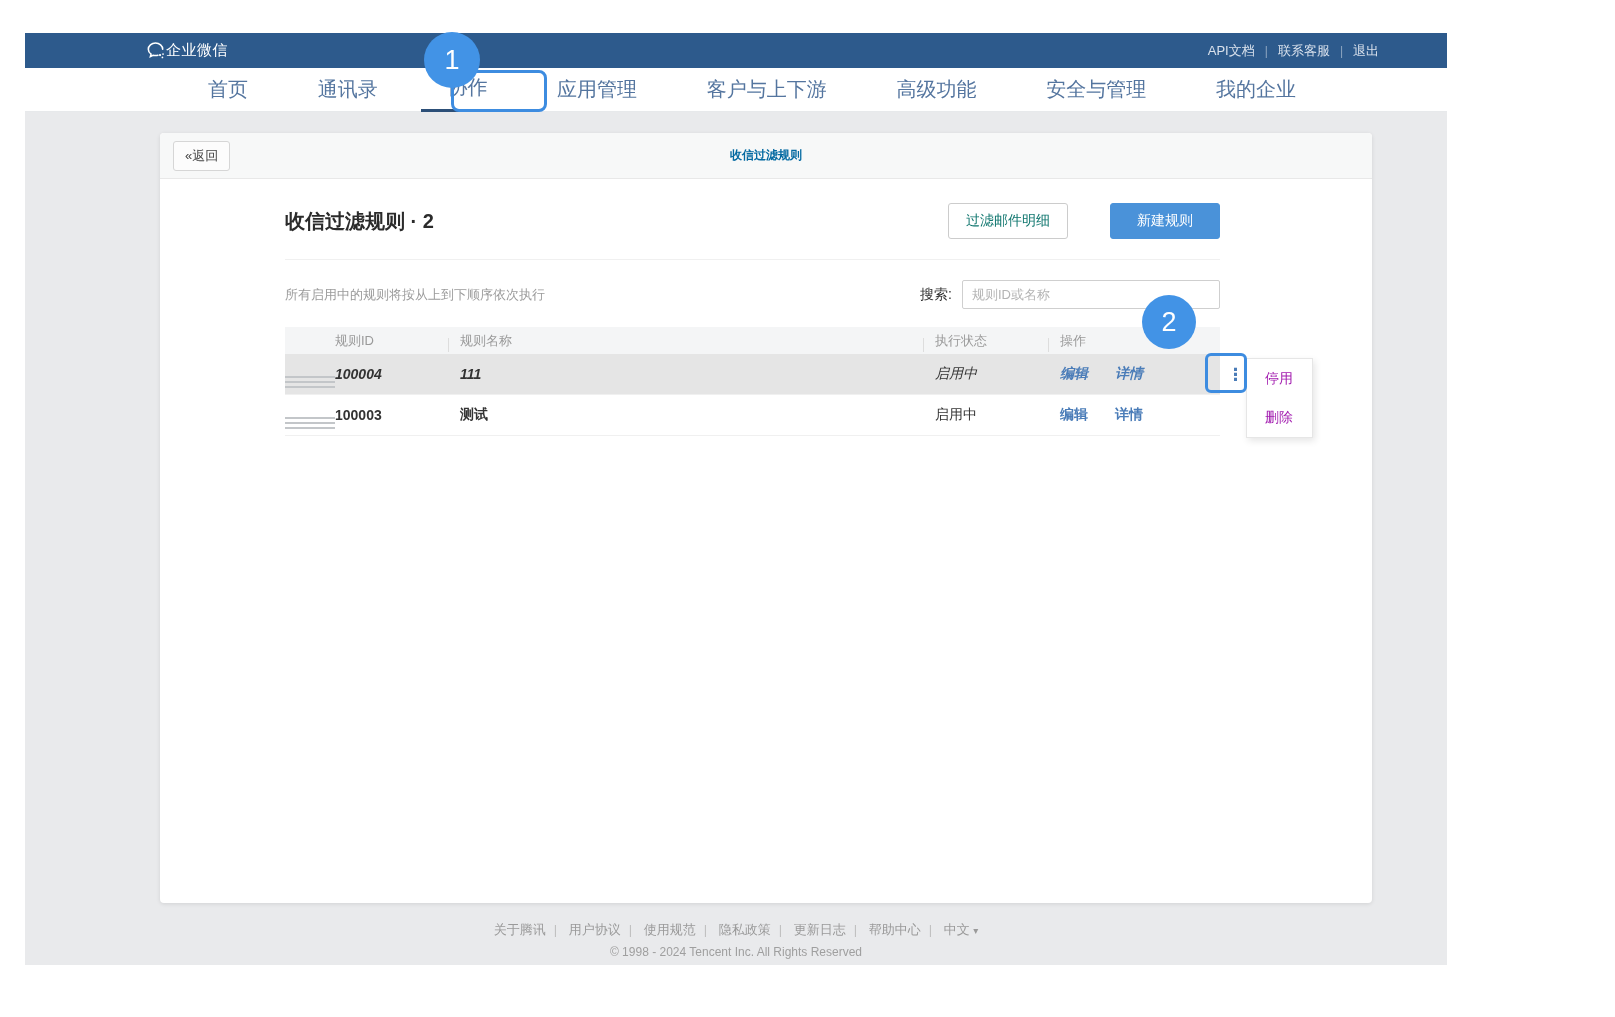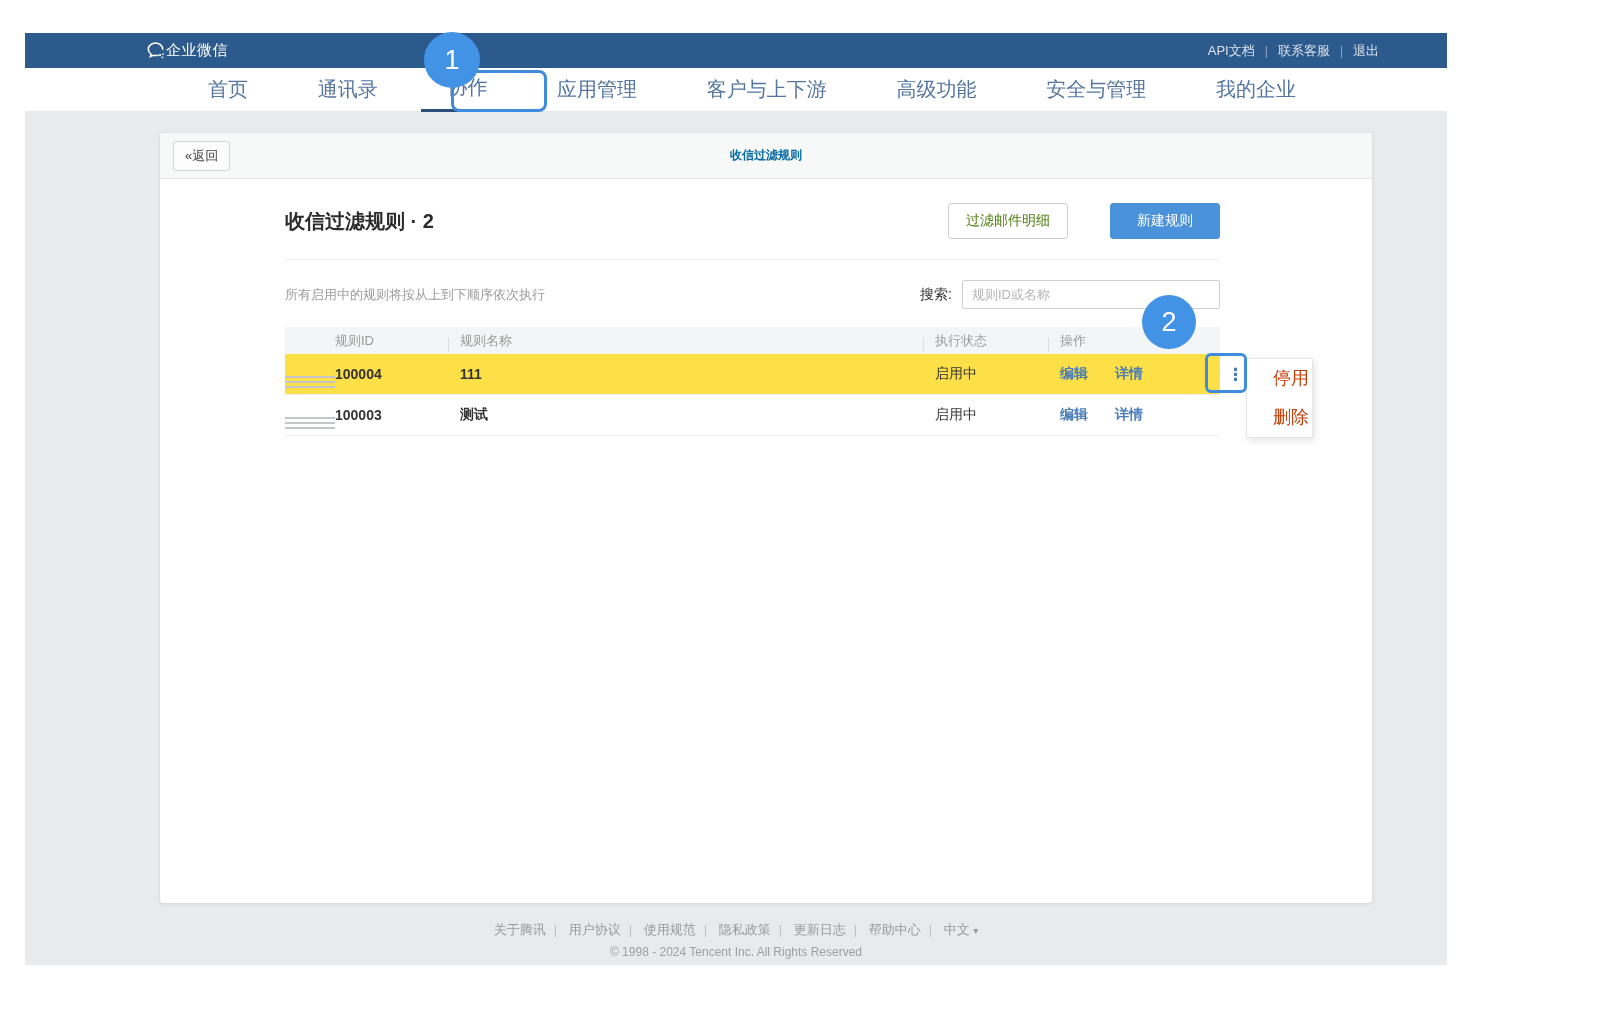--- a/index.html
+++ b/index.html
@@ -25,49 +25,49 @@
   
   .card { position:absolute; left:160px; top:133px; width:1212px; height:770px; background:#fff; border-radius:4px; box-shadow:0 1px 4px rgba(0,0,0,.10); z-index:2; }
   .card-header { position:relative; height:46px; background:#f7f8f8; border-bottom:1px solid #e8e8e8; border-radius:4px 4px 0 0; display:flex; align-items:center; }
   .back-btn { margin-left:13px; padding:5px 11px; background:#fcfcfc; border:1px solid #d6d6d6; border-radius:3px; font-size:13px; color:#444; cursor:pointer; }
   .card-title { position:absolute; left:0; right:0; text-align:center; font-size:12px; font-weight:700; color:#0369a1; }
 
   .card-content { margin:0 152px 0 125px; width:935px; }
   .heading-row { margin-top:24px; display:flex; align-items:center; justify-content:space-between; padding-bottom:20px; border-bottom:1px solid #f0f0f0; }
   .heading { font-size:20px; font-weight:700; color:#2b2b2b; }
   .btns { display:flex; gap:14px; }
-  .btn-secondary { background:#fff; border:1px solid #cccccc; border-radius:3px; color:#4d7c0f; font-size:14px; padding:8px 17px; cursor:pointer; font-family:inherit; }
+  .btn-secondary { background:#fff; border:1px solid #cccccc; border-radius:3px; color:#0f766e; font-size:14px; padding:8px 17px; cursor:pointer; font-family:inherit; }
   .btn-primary { background:#4a92d9; border:1px solid #4a92d9; border-radius:3px; color:#fff; font-size:14px; padding:8px 26px; cursor:pointer; font-family:inherit;margin-left:28px; }
 
   .note-row { margin-top:20px; display:flex; align-items:center; justify-content:space-between; }
   .note { font-size:13px; color:#9b9b9b; }
   .search-group { display:flex; align-items:center; gap:10px; }
   .search-label { font-size:14px; color:#333; }
   .search-input { width:258px; height:29px; border:1px solid #cfcfcf; border-radius:2px; padding:0 9px; font-size:13px; color:#333; font-family:inherit; }
   .search-input::placeholder { color:#b4b4b4; }
 
   
   .table { margin-top:18px; }
   .thead, .trow { display:grid; grid-template-columns:50px 125px 475px 125px 160px; align-items:center; }
   .thead { height:27px; background:#f4f5f6; font-size:13px; color:#9a9a9a; }
   .th { position:relative; }
   .th.sep::before { content:""; position:absolute; left:-12px; top:6px; width:1px; height:14px; background:#dddddd; }
   .trow { height:41px; font-size:14px; color:#333; border-bottom:1px solid #f0f0f0; }
-  .trow.hl { background:#fde047; }
+  .trow.hl { background:#e5e5e5;font-style:italic; }
   .cell-id, .cell-name { font-weight:700; }
   .drag { width:18px; margin-left:14px; cursor:grab; }
   .drag i { display:block; height:2px; background:#c3c6c9; margin:3px 0; }
   .link { color:#4a7cb8; font-weight:700; cursor:pointer; }
   .cell-actions { display:flex; align-items:center; overflow:visible; white-space:nowrap; }
   .cell-actions .link + .link { margin-left:27px; }
   .more-btn { margin-left:84px; color:#4a7cb8; font-size:17px; font-weight:700; cursor:pointer; line-height:1; }
 
   
   .dropdown { position:absolute; left:1246px; top:358px; width:67px; background:#fff; border:1px solid #e6e6e6; box-shadow:2px 3px 7px rgba(0,0,0,.10); z-index:6; }
-  .dropdown .item { height:39px; line-height:39px; padding-left:26px; font-size:18px; color:#c2410c; cursor:pointer; }
+  .dropdown .item { height:39px; line-height:39px; padding-left:18px; font-size:14px; color:#a21caf; cursor:pointer; }
 
   
   .ann-circle { position:absolute; border-radius:50%; background:#4293e6; color:#fff; display:flex; align-items:center; justify-content:center; font-size:27px; z-index:9; }
   .ann-circle.one { left:424px; top:32px; width:56px; height:56px; }
   .ann-circle.two { left:1142px; top:295px; width:54px; height:54px; }
   .ann-box { position:absolute; border:3px solid #3d8ce0; z-index:8; pointer-events:none; }
   .ann-box.one { left:451px; top:70px; width:96px; height:42px; border-radius:8px; }
   .ann-box.two { left:1205px; top:353px; width:42px; height:40px; border-radius:6px; }
 
   

